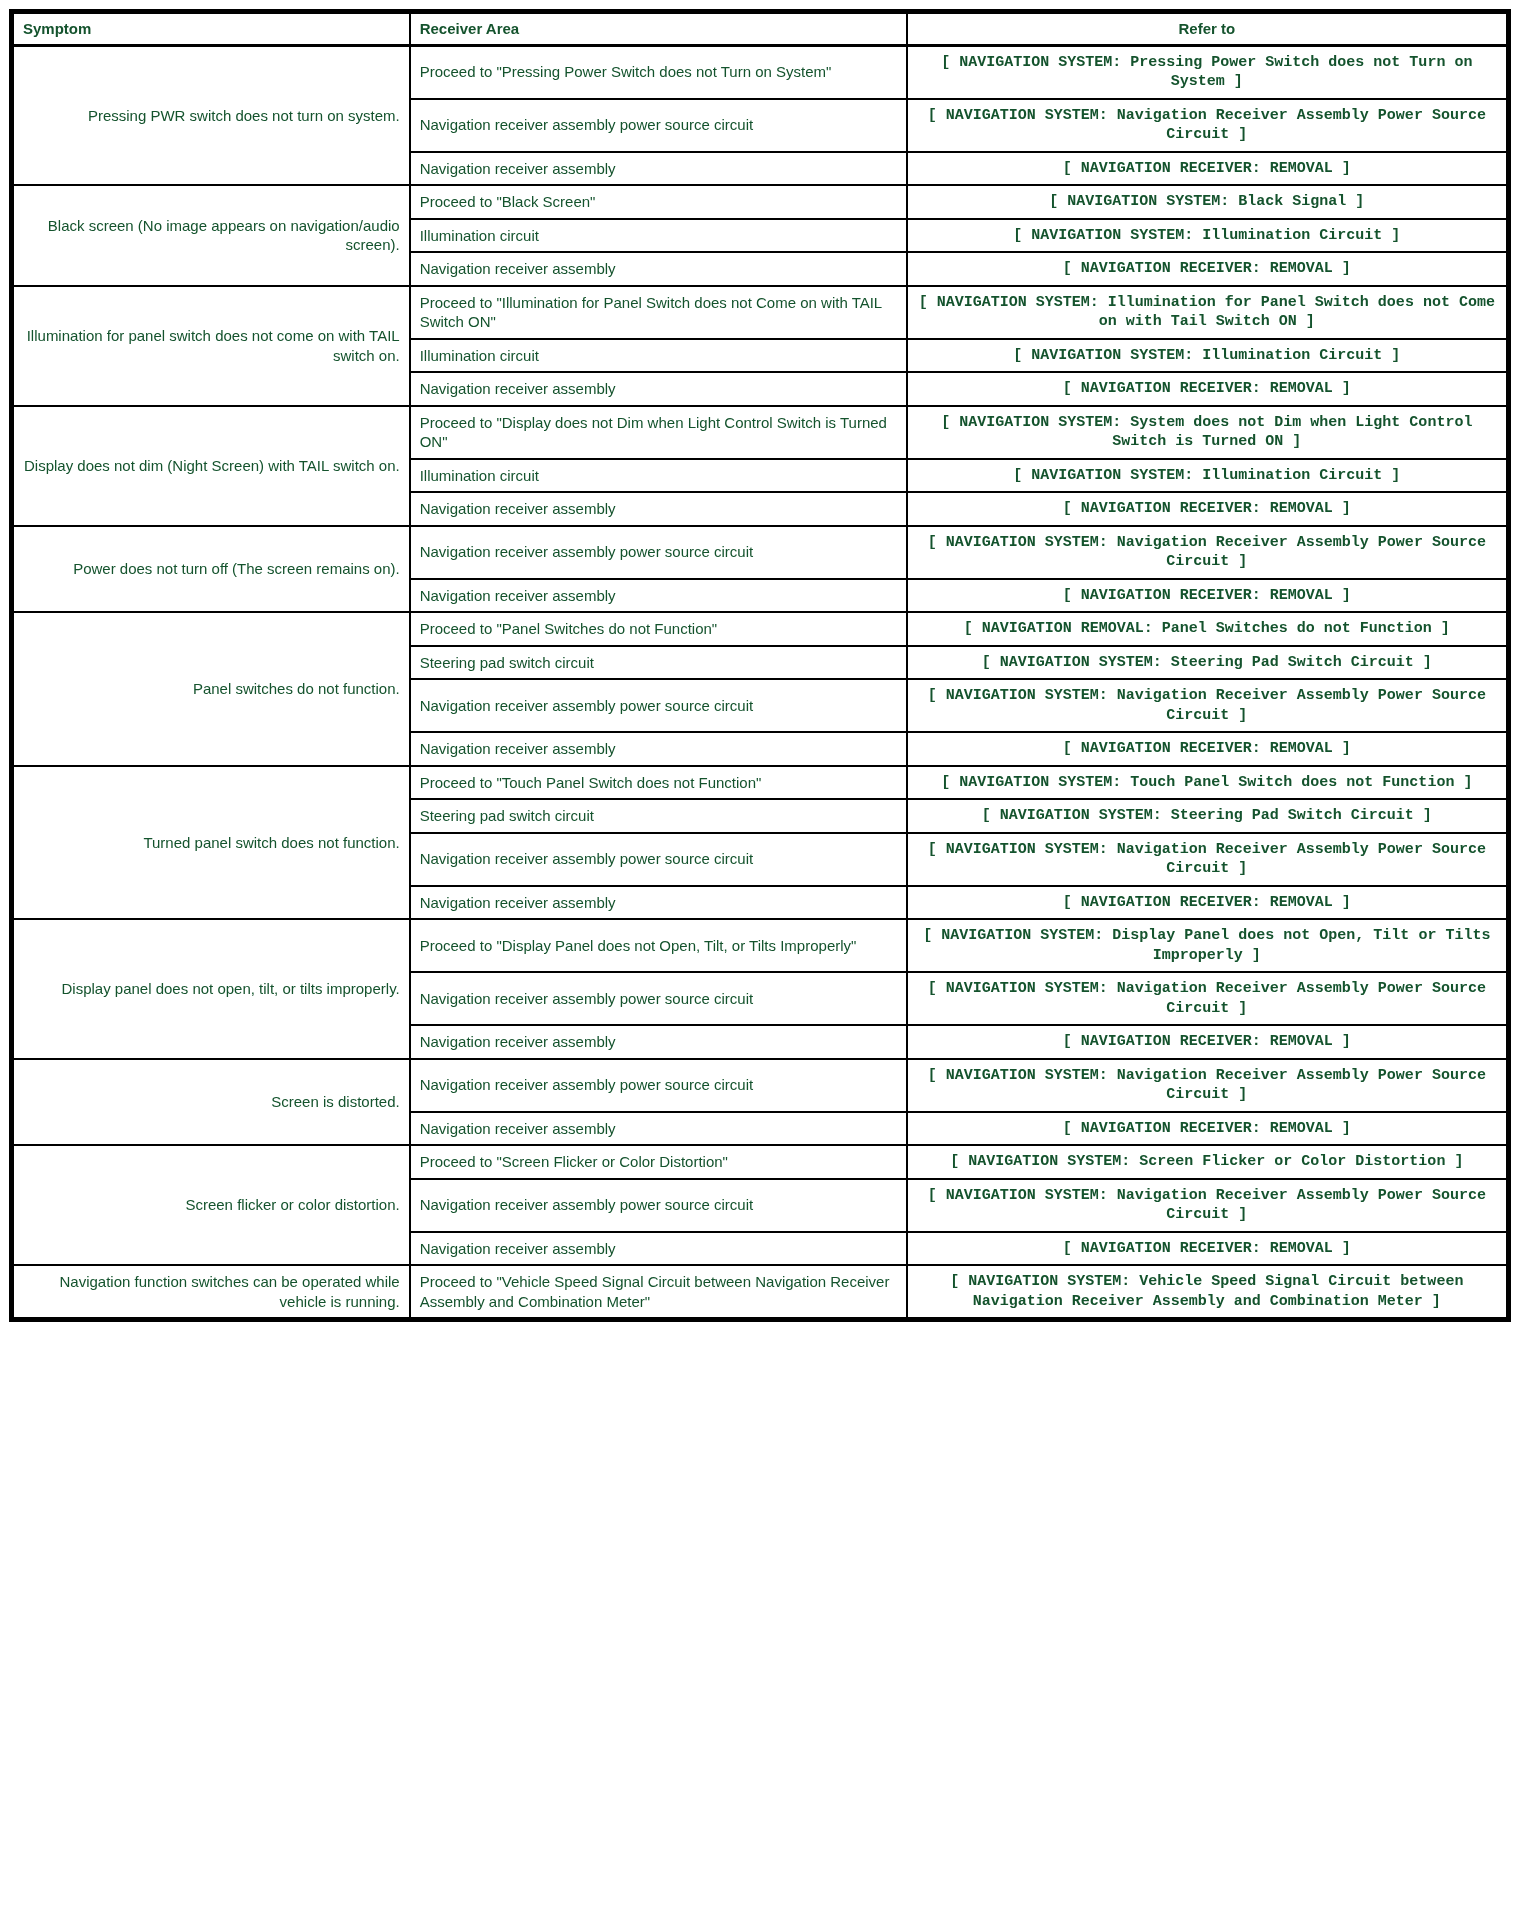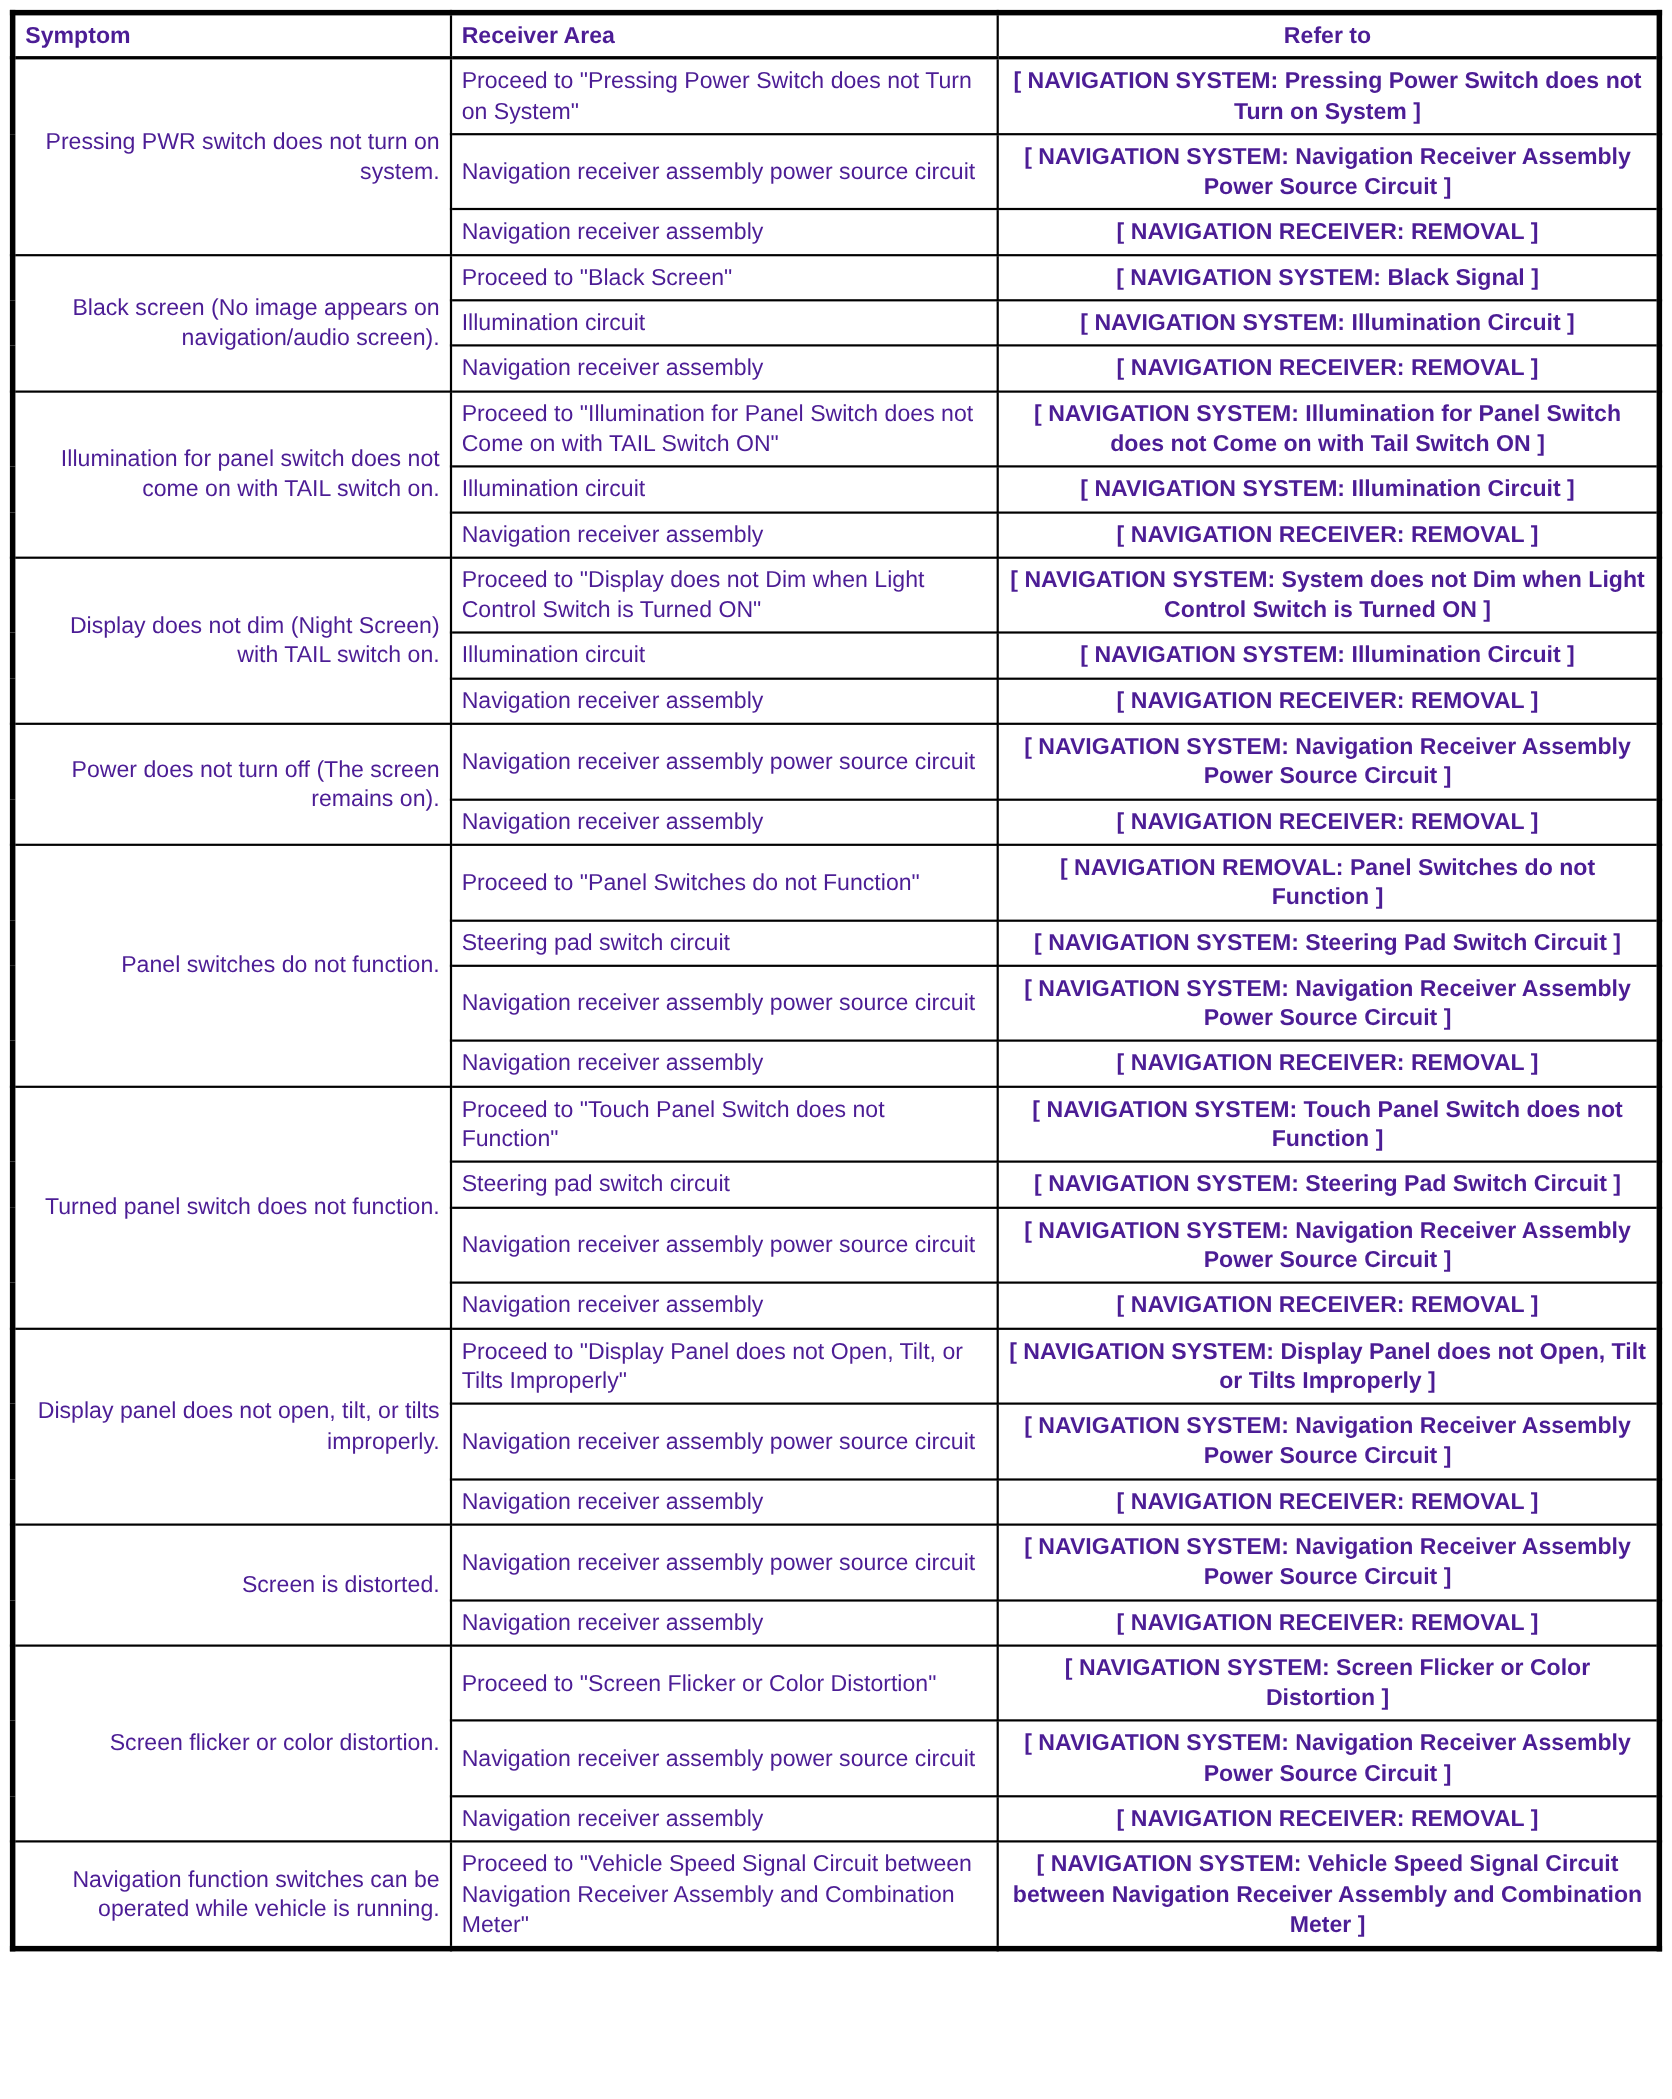--- a/index.html
+++ b/index.html
@@ -12,23 +12,23 @@
     min-height: 1908px;
     box-sizing: border-box;
     padding: 9px;
     background: #ffffff;
   }
   table.symptom-table {
     width: 100%;
     border-collapse: collapse;
     table-layout: fixed;
     font-family: "Liberation Sans", sans-serif;
-    font-size: 21px;
+    font-size: 15px;
     line-height: 1.3;
-    color: #4c1d95;
+    color: #14532d;
     border: 5px solid #000000;
   }
   col.c-symptom   { width: 26.6%; }
   col.c-suspected { width: 33.2%; }
   col.c-refer     { width: 40.2%; }
   th, td {
     border: 2px solid #000000;
     padding: 6px 9px;
     vertical-align: middle;
     overflow-wrap: break-word;
@@ -45,20 +45,21 @@
     text-align: right;
     font-weight: normal;
   }
   td.suspected-cell {
     text-align: left;
     font-weight: normal;
   }
   td.refer-cell {
     text-align: center;
     font-weight: bold;
+    font-family: Liberation Mono, monospace;
   }
 </style>
 </head>
 <body>
 
 <div class="page">
   <table class="symptom-table">
     <colgroup>
       <col class="c-symptom">
       <col class="c-suspected">

